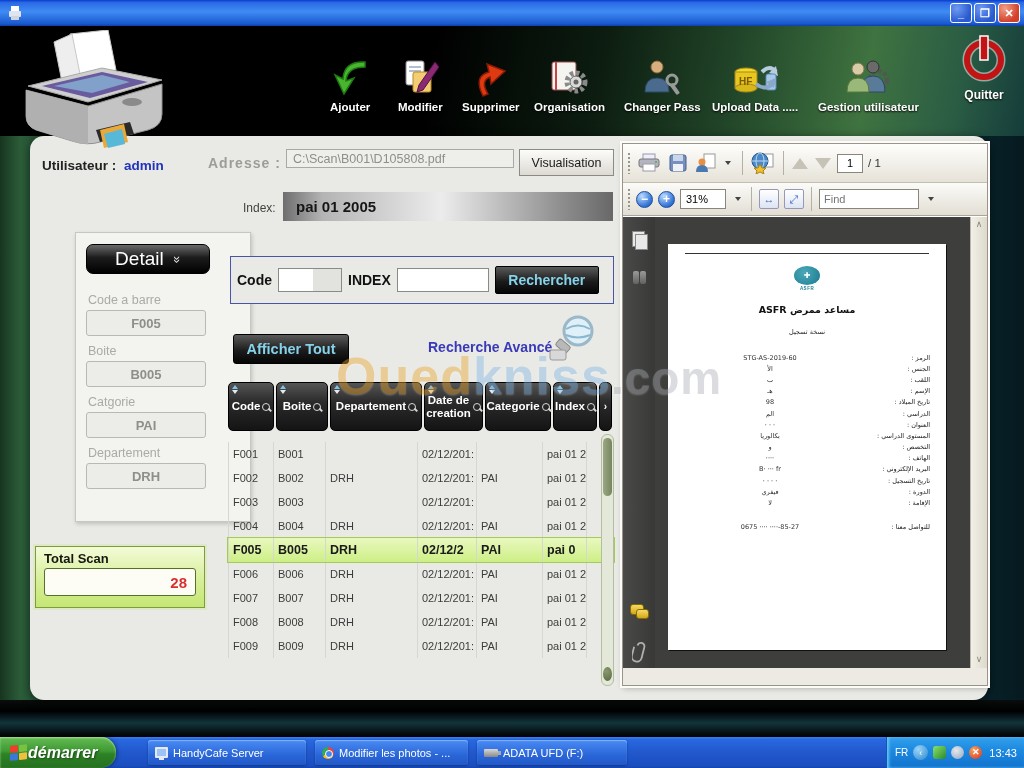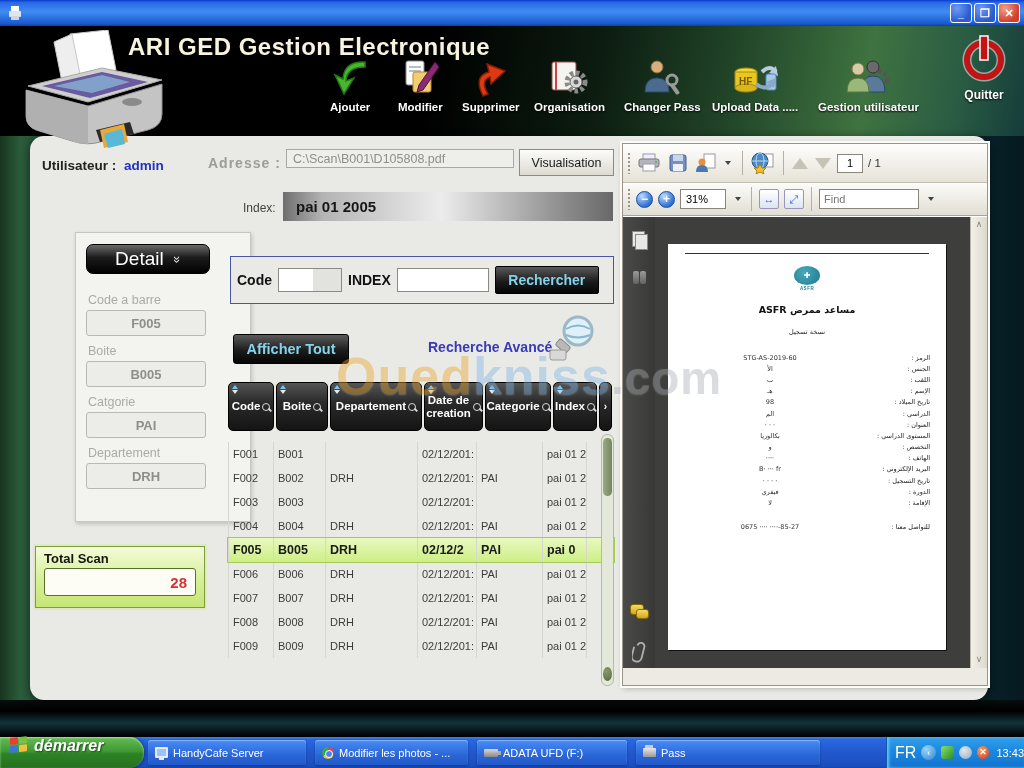--- a/index.html
+++ b/index.html
@@ -198,40 +198,40 @@
 
   
   .watermark { position:absolute; left:336px; top:346px; z-index:40; pointer-events:none;
     font-size:52px; font-weight:bold; opacity:.42; letter-spacing:1px; white-space:nowrap;
     text-shadow:0 1px 2px rgba(255,255,255,.6); }
   .wm1 { color:#eba32b; } .wm2 { color:#7fb6e8; } .wm3 { color:#a8adb4; font-size:46px; }
 
   
   .taskbar { position:absolute; left:0; top:737px; width:1024px; height:31px;
     background:linear-gradient(180deg,#3a81f2 0%,#2868e0 8%,#2258cc 50%,#1b4ec0 92%,#1545ae 100%); z-index:10; }
-  .startbtn { position:absolute; left:0; top:0; height:31px; width:144px; border-radius:0 15px 15px 0;
+  .startbtn { position:absolute; left:0; top:0; height:31px; width:116px; border-radius:0 15px 15px 0;
     background:linear-gradient(180deg,#64bc52 0%,#3f9a35 45%,#2e8226 55%,#257020 100%);
-    box-shadow:1px 0 4px rgba(0,0,0,.4), inset 0 1px 2px #a8e098; display:flex; 
-    padding-left:10px; gap:6px; cursor:pointer; }
+    box-shadow:1px 0 4px rgba(0,0,0,.4), inset 0 1px 2px #a8e098; display:flex; align-items:center;
+    padding-left:10px; gap:0; cursor:pointer; }
   .start-label { color:#fff; font-size:16px; font-weight:bold; font-style:italic;
     text-shadow:1px 1px 2px #1a4a14; }
   .winflag { width:18px; height:16px; display:grid; grid-template-columns:8px 8px; grid-template-rows:7px 7px;
     gap:1px; transform:skewY(-6deg); }
   .winflag i { border-radius:1px; }
   .wf1{background:#e8402a}.wf2{background:#7ac142}.wf3{background:#3a78d8}.wf4{background:#f0c040}
   .task-item { position:absolute; top:3px; height:25px; border-radius:3px;
     background:linear-gradient(180deg,#4a8cf4,#2a66d8 60%,#2258c8); box-shadow:inset 0 1px 1px #86b4f8,0 1px 2px #123a88;
     display:flex; align-items:center; gap:5px; padding:0 7px; color:#fff; font-size:11px; cursor:pointer;
     overflow:hidden; white-space:nowrap; }
   .ti0{left:148px;width:158px}.ti1{left:315px;width:153px}.ti2{left:477px;width:150px}.ti3{left:636px;width:184px}
   .tray { position:absolute; right:0; top:0; height:31px; width:138px;
     background:linear-gradient(180deg,#32a0ec 0%,#1b88e0 45%,#1272cc 100%);
     border-left:1px solid #0d5ab0; box-shadow:inset 2px 0 3px #6ac4f8; display:flex; align-items:center;
     gap:5px; padding-left:8px; }
-  .tray-lang { color:#fff; font-size:16px; }
+  .tray-lang { color:#fff; font-size:10px; }
   .tray-chev { width:15px; height:15px; border-radius:50%; background:radial-gradient(circle at 35% 30%,#9ad4f8,#2a88d0);
     color:#fff; font-size:9px; display:flex; align-items:center; justify-content:center; cursor:pointer; }
   .tray-ico { width:13px; height:13px; border-radius:3px; cursor:pointer; }
   .tico1 { background:linear-gradient(135deg,#8ae06a,#2a8a2a); }
   .tico2 { background:radial-gradient(circle at 40% 35%,#e8e8e8,#8aa8c8); border-radius:50%; }
   .tico3 { background:radial-gradient(circle at 35% 30%,#f8a060,#d83418); border-radius:50%;
     color:#fff; font-size:9px; font-weight:bold; text-align:center; line-height:13px; }
   .tray-time { color:#fff; font-size:11px; margin-left:2px; }
 
   .monitor-ico { width:13px; height:11px; border:2px solid #e8e8f0; border-radius:1px; background:#9ac4f8; position:relative; }
@@ -259,21 +259,20 @@
         </svg>
     </span>
     <div class="win-btns">
       <div class="win-btn">_</div>
       <div class="win-btn">❐</div>
       <div class="win-btn close">✕</div>
     </div>
   </div>
 
   <div class="header">
-    <div class="app-title">ARI GED Gestion Electronique</div>
 
     <div class="tool t0">
       <span class="ticon">
         <svg width="40" height="42" viewBox="0 0 40 42">
             <path d="M35 4 Q14 3 13 21 L5 17 L14 36 L24 20 L16 23 Q17 9 35 9 Z" fill="#49b52e" stroke="#1d7a12" stroke-width="1.5"></path>
           </svg>
       </span>
       <span class="tlabel">Ajouter</span>
     </div>
     <div class="tool t1">
@@ -747,24 +746,20 @@
       <span>HandyCafe Server</span>
     </div>
     <div class="task-item ti1">
       <span class="chrome-ico"></span>
       <span>Modifier les photos - ...</span>
     </div>
     <div class="task-item ti2">
       <span class="usb-ico"></span>
       <span>ADATA UFD (F:)</span>
     </div>
-    <div class="task-item ti3">
-      <span class="print-ico-s"></span>
-      <span>Pass</span>
-    </div>
     <div class="tray">
       <span class="tray-lang">FR</span>
       <span class="tray-chev">‹</span>
       <span class="tray-ico tico1"></span>
       <span class="tray-ico tico2"></span>
       <span class="tray-ico tico3">✕</span>
       <span class="tray-time">13:43</span>
     </div>
   </div>
 

